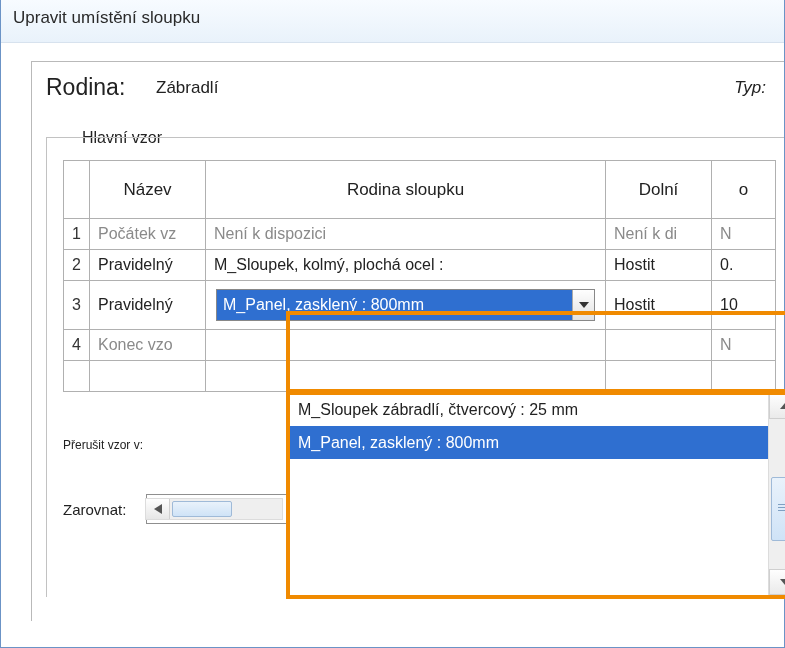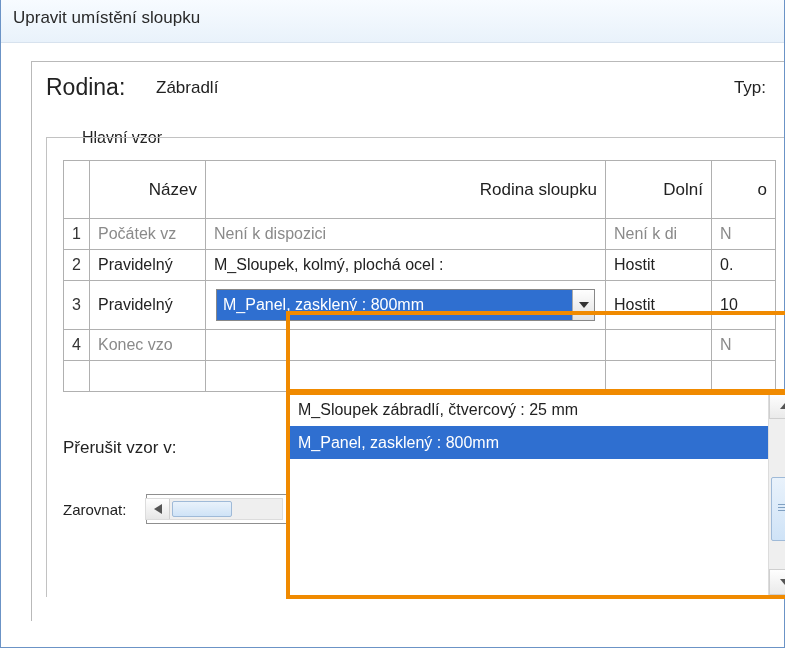--- a/index.html
+++ b/index.html
@@ -40,21 +40,21 @@
     height: 560px;
     position: relative;
   }
   .row-top {
     display: flex;
     align-items: center;
     margin-bottom: 18px;
   }
   .row-top .lbl { width: 110px; color: #222; font-size: 23px; }
   .row-top .val { color: #222; font-size: 17px; }
-  .row-top .lbl2 { margin-left: auto; margin-right: 18px; font-size: 17px; }
+  .row-top .lbl2 { margin-left: auto; margin-right: 18px; font-size: 17px; font-style: italic; }
 
   .fieldset {
     margin-top: 6px;
   }
   .fieldset-label {
     font-size: 16px;
     color: #222;
     background: #fff;
     padding: 0 4px;
     position: relative;
@@ -82,21 +82,21 @@
   table.grid th, table.grid td {
     border: 1px solid #b0b0b0;
     padding: 6px 8px;
     vertical-align: middle;
     overflow: hidden;
     white-space: nowrap;
   }
   table.grid th {
     background: #fff;
     font-weight: 400;
-    text-align: right;
+    text-align: center;
     height: 58px;
     font-size: 17px;
   }
   col.c-corner { width: 26px; }
   col.c-name { width: 116px; }
   col.c-family { width: 400px; }
   col.c-bottom { width: 106px; }
   col.c-last { width: 64px; }
   td.rownum {
     text-align: center;
@@ -382,21 +382,21 @@
             <div class="arrow">
               <svg width="10" height="6">
                   <polygon points="0,0 10,0 5,6" fill="#555"></polygon>
                 </svg>
             </div>
           </div>
 
           <div class="highlight-box hl1"></div>
           <div class="highlight-box hl2"></div>
 
-          <div style="position:absolute; left:16px; top:300px; font-size:17px;">Přerušit vzor v:</div>
+          <div style="position:absolute; left:16px; top:300px; font-size:12px;">Přerušit vzor v:</div>
 
           <div style="position:absolute; left:16px; top:356px; display:flex; align-items:center; gap:20px;">
             <span class="lbl">Zarovnat:</span>
             <div class="combo">
               <span class="combo-text">Střed</span>
               <span class="combo-btn">
                 <svg width="10" height="6">
                     <polygon points="0,0 10,0 5,6" fill="#333"></polygon>
                   </svg>
               </span>

